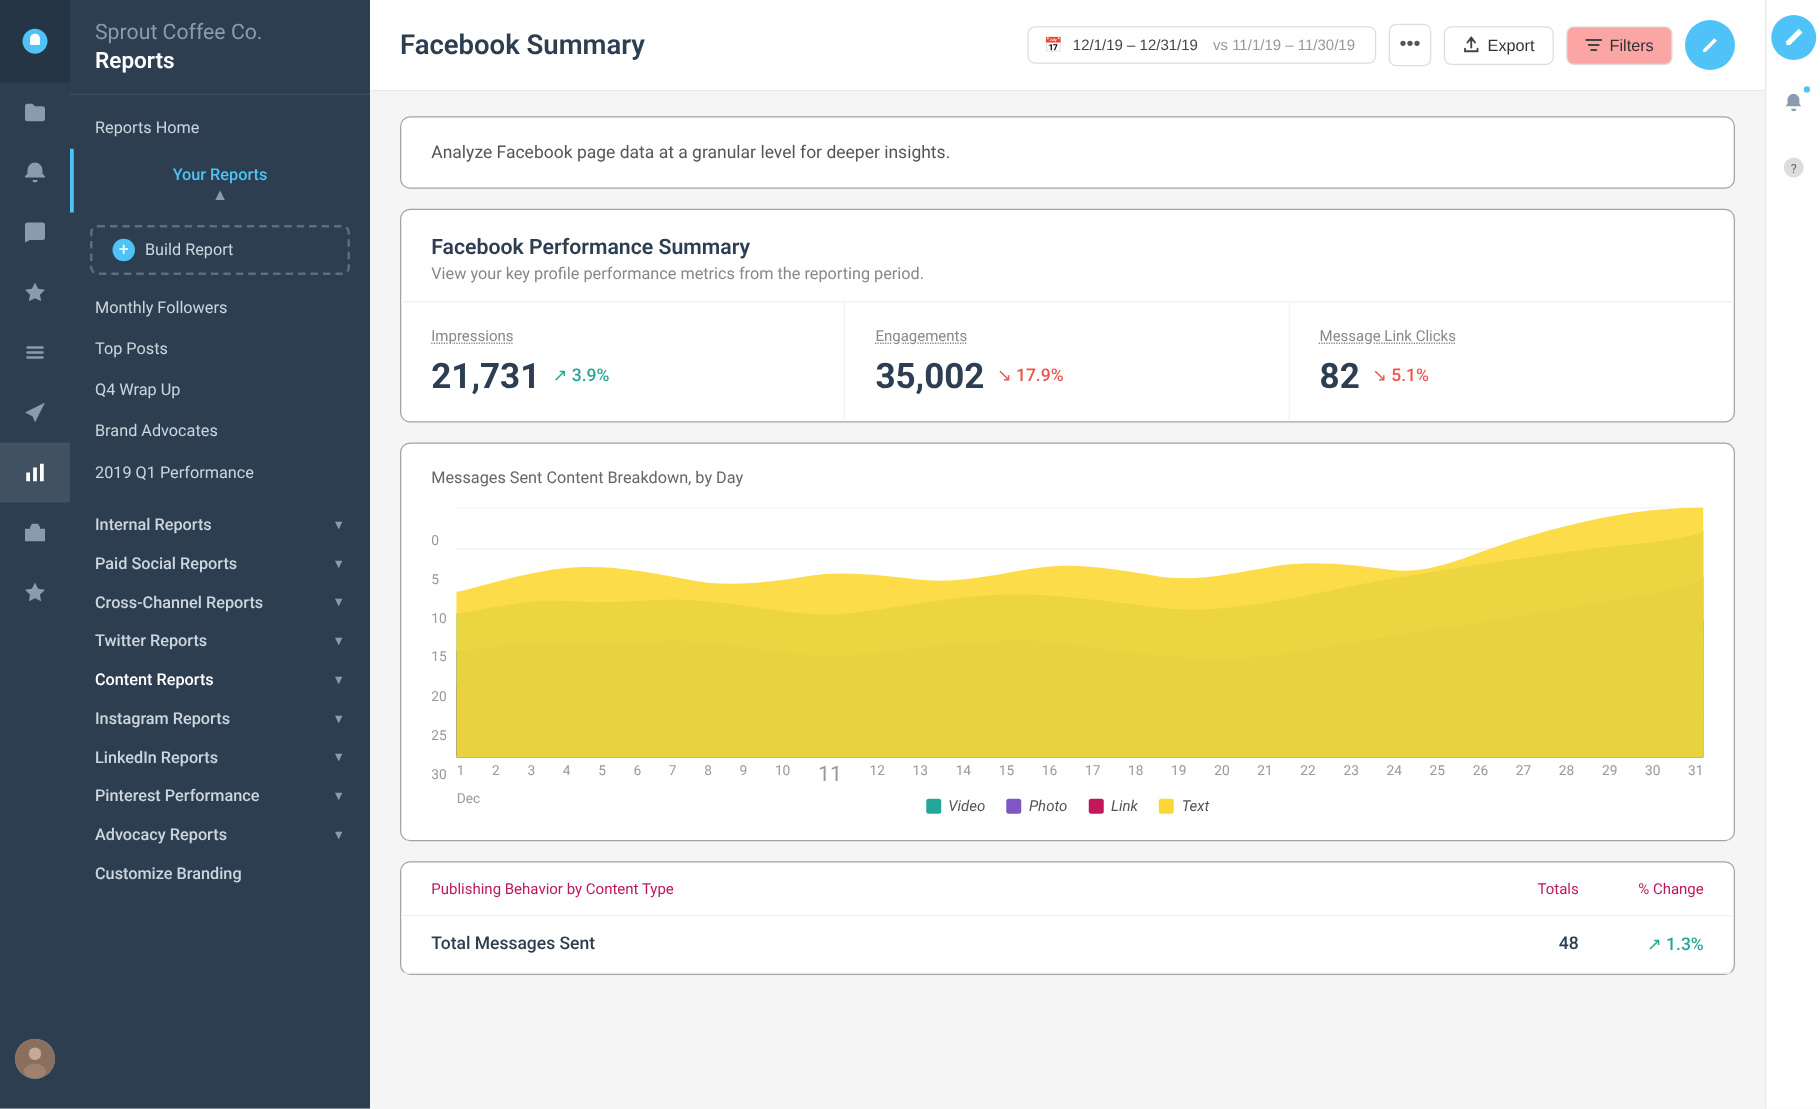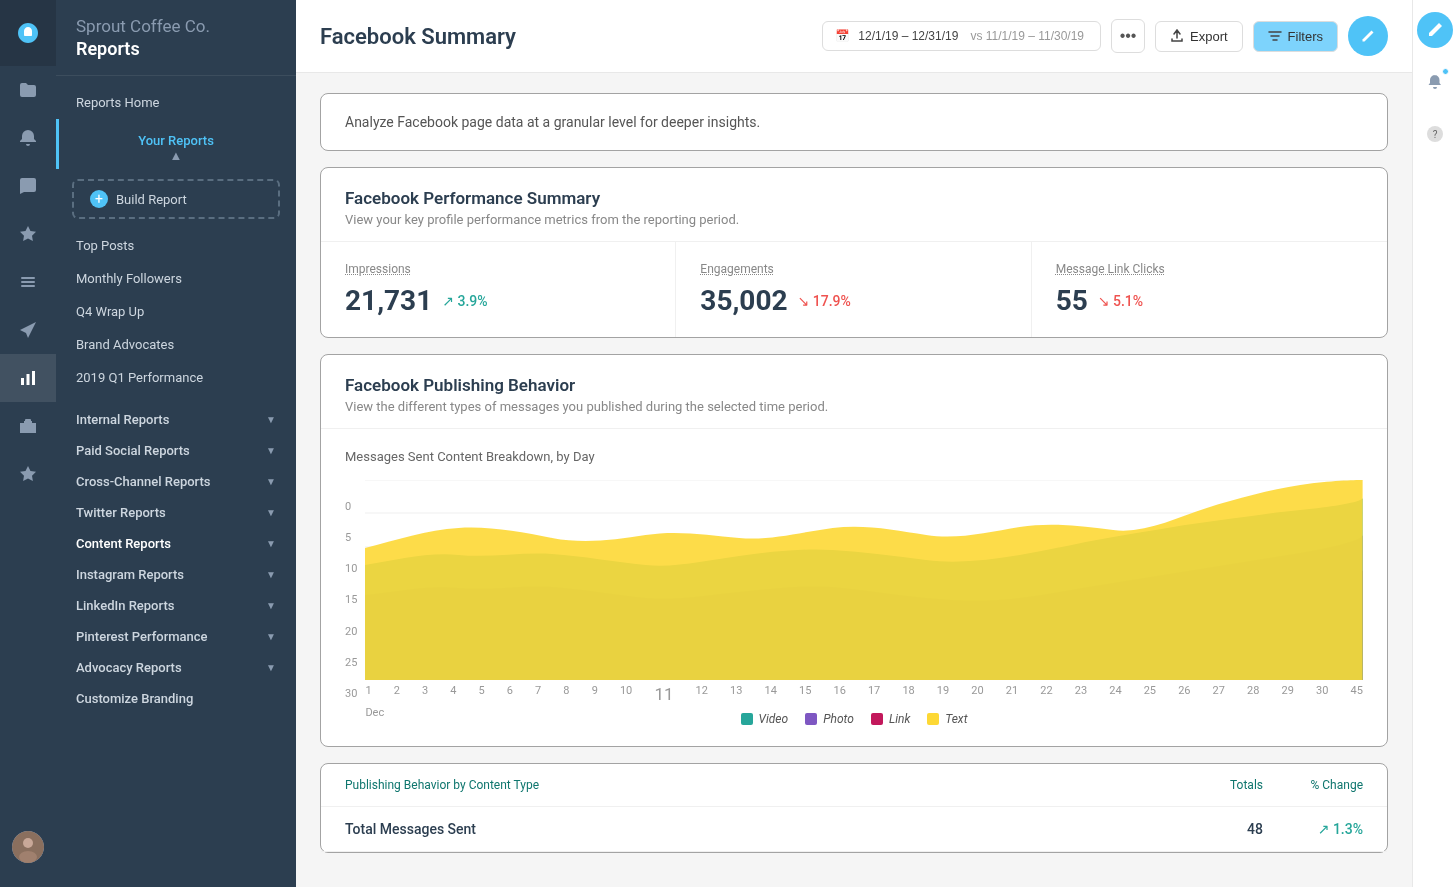--- a/index.html
+++ b/index.html
@@ -188,21 +188,21 @@
 
     .filters-btn {
       display: flex;
       align-items: center;
       gap: 6px;
       border: 1px solid #ddd;
       border-radius: 6px;
       padding: 7px 14px;
       font-size: 13px;
       color: #333;
-      background: #7dd3fc;
+      background: #fca5a5;
       cursor: pointer;
     }
 
     .edit-fab {
       width: 40px;
       height: 40px;
       background: #4fc3f7;
       border-radius: 50%;
       display: flex;
       align-items: center;
@@ -333,21 +333,21 @@
     }
 
     
     .table-card { }
     .table-header-row {
       display: grid;
       grid-template-columns: 1fr 100px 100px;
       padding: 14px 24px;
       border-bottom: 1px solid #f0f0f0;
       font-size: 12px;
-      color: #0f766e;
+      color: #be185d;
     }
     .table-data-row {
       display: grid;
       grid-template-columns: 1fr 100px 100px;
       padding: 14px 24px;
       border-bottom: 1px solid #f0f0f0;
       font-size: 14px;
       font-weight: 500;
       color: #2c3e50;
     }
@@ -456,24 +456,24 @@
       <span>Your Reports</span>
       <span class="chevron">▲</span>
     </div>
 
     <div class="your-reports-section">
       <div class="build-report-btn">
         <div class="plus-circle">+</div>
         <span>Build Report</span>
       </div>
       <div class="sidebar-item">
+        <span>Monthly Followers</span>
+      </div>
+      <div class="sidebar-item">
         <span>Top Posts</span>
-      </div>
-      <div class="sidebar-item">
-        <span>Monthly Followers</span>
       </div>
       <div class="sidebar-item">
         <span>Q4 Wrap Up</span>
       </div>
       <div class="sidebar-item">
         <span>Brand Advocates</span>
       </div>
       <div class="sidebar-item">
         <span>2019 Q1 Performance</span>
       </div>
@@ -576,32 +576,28 @@
         <div class="metric-cell">
           <div class="metric-label">Engagements</div>
           <div class="metric-value">
             <span>35,002</span>
             <span class="metric-change negative">↘ 17.9%</span>
           </div>
         </div>
         <div class="metric-cell">
           <div class="metric-label">Message Link Clicks</div>
           <div class="metric-value">
-            <span>55</span>
+            <span>82</span>
             <span class="metric-change negative">↘ 5.1%</span>
           </div>
         </div>
       </div>
     </div>
 
     <div class="card section-card">
-      <div class="section-header">
-        <div class="section-title">Facebook Publishing Behavior</div>
-        <div class="section-subtitle">View the different types of messages you published during the selected time period.</div>
-      </div>
       <div class="chart-section">
         <div class="chart-title">Messages Sent Content Breakdown, by Day</div>
         <div class="chart-area">
           <div class="y-axis">
             <span>30</span>
             <span>25</span>
             <span>20</span>
             <span>15</span>
             <span>10</span>
             <span>5</span>
@@ -650,21 +646,21 @@
               <span style="font-size:11px;color:#999;">21</span>
               <span style="font-size:11px;color:#999;">22</span>
               <span style="font-size:11px;color:#999;">23</span>
               <span style="font-size:11px;color:#999;">24</span>
               <span style="font-size:11px;color:#999;">25</span>
               <span style="font-size:11px;color:#999;">26</span>
               <span style="font-size:11px;color:#999;">27</span>
               <span style="font-size:11px;color:#999;">28</span>
               <span style="font-size:11px;color:#999;">29</span>
               <span style="font-size:11px;color:#999;">30</span>
-              <span style="font-size:11px;color:#999;">45</span>
+              <span style="font-size:11px;color:#999;">31</span>
             </div>
             <div style="text-align:left; font-size:11px; color:#999; margin-top:2px;">Dec</div>
           </div>
         </div>
         <div class="chart-legend">
           <div class="legend-item">
             <div class="legend-dot" style="background:#26a69a;"></div>
             <span>Video</span>
           </div>
           <div class="legend-item">

